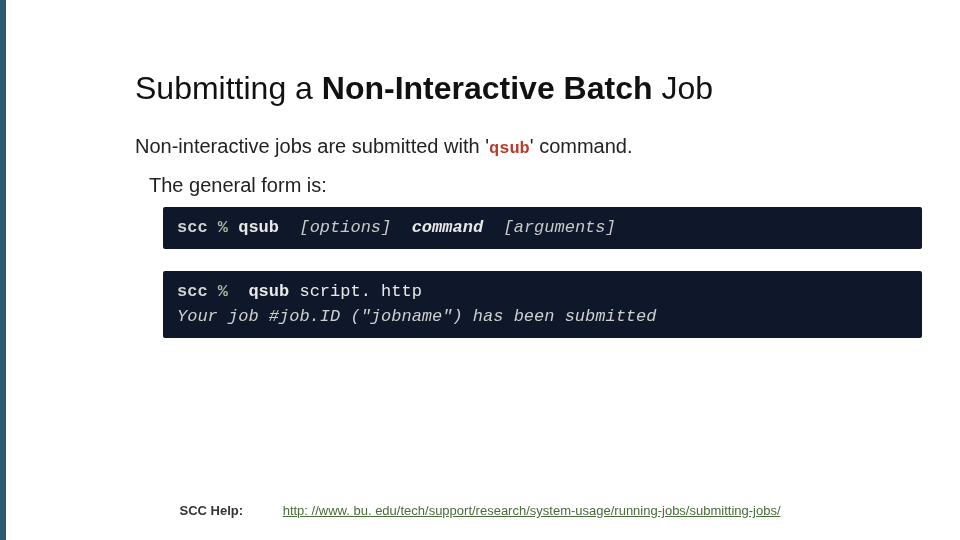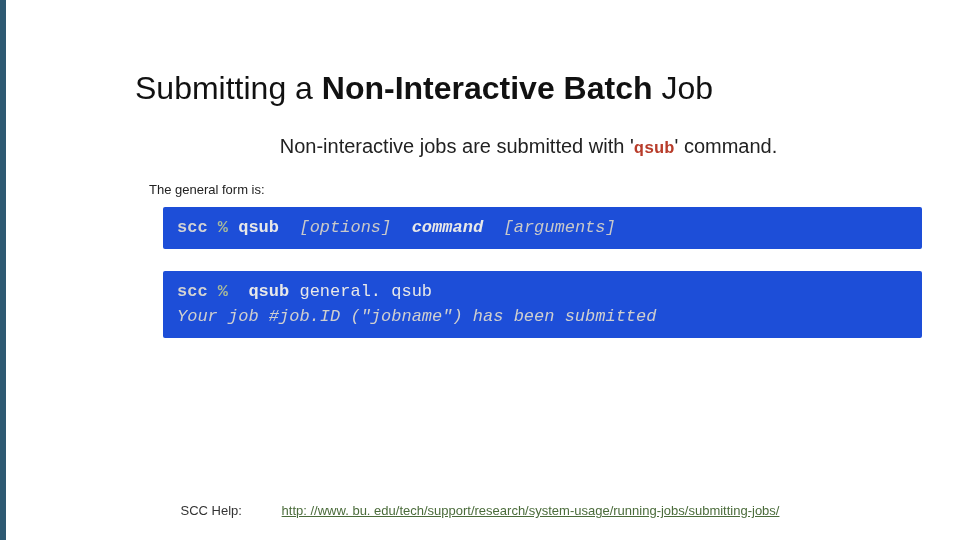--- a/index.html
+++ b/index.html
@@ -19,36 +19,35 @@
   .title {
     font-size: 32px;
     font-weight: 400;
     color: #111;
     margin-bottom: 28px;
   }
   .title .bold { font-weight: 700; }
   .intro {
     font-size: 20px;
     color: #222;
-    margin-bottom: 24px;
-    text-align: center;
+    margin-bottom: 16px;
   }
   .intro .qsub {
     font-family: "Courier New", Courier, monospace;
     font-weight: 700;
     color: #b83c2a;
     font-size: 17px;
   }
   .sub {
-    font-size: 13px;
+    font-size: 20px;
     color: #222;
     margin: 0 0 10px 14px;
   }
   .codebox {
-    background: #1d4ed8;
+    background: #0f172a;
     border-radius: 2px;
     padding: 8px 14px;
     margin: 0 0 22px 28px;
     font-family: "Courier New", Courier, monospace;
     font-size: 17px;
     line-height: 1.5;
     color: #e8e8e8;
   }
   .codebox .prompt { color: #d3d3d3; font-weight: 700; }
   .codebox .pct { color: #a6b89a; font-weight: 700; }
@@ -57,21 +56,21 @@
   .codebox .bolditalic { font-weight: 700; font-style: italic; }
   .codebox .out { color: #cfcfcf; font-style: italic; }
   .footer {
     position: absolute;
     left: 0; right: 0;
     bottom: 22px;
     text-align: center;
     font-size: 13px;
     color: #333;
   }
-  .footer .lbl { font-weight: 400; }
+  .footer .lbl { font-weight: 700; }
   .footer .link {
     text-decoration: underline;
     color: #4a6b3a;
     cursor: pointer;
     margin-left: 36px;
   }
   .side-accent {
     position: absolute;
     left: 0; top: 0;
     width: 6px;
@@ -103,21 +102,21 @@
     <span class="args">[options]</span>&nbsp;
     <span class="bolditalic">command</span>&nbsp;
     <span class="args">[arguments]</span>
   </div>
 
 
   <div class="codebox">
     <span class="prompt">scc</span>
     <span class="pct">%</span>&nbsp;
     <span class="cmd">qsub</span>
-    <span>general. qsub</span><br>
+    <span>script. http</span><br>
     <span class="out">Your job #job.ID ("jobname") has been submitted</span>
   </div>
 
 </div>
 
 <div class="footer">
   <span class="lbl">SCC Help:</span>
   <span class="link">http: //www. bu. edu/tech/support/research/system-usage/running-jobs/submitting-jobs/</span>
 </div>
 

